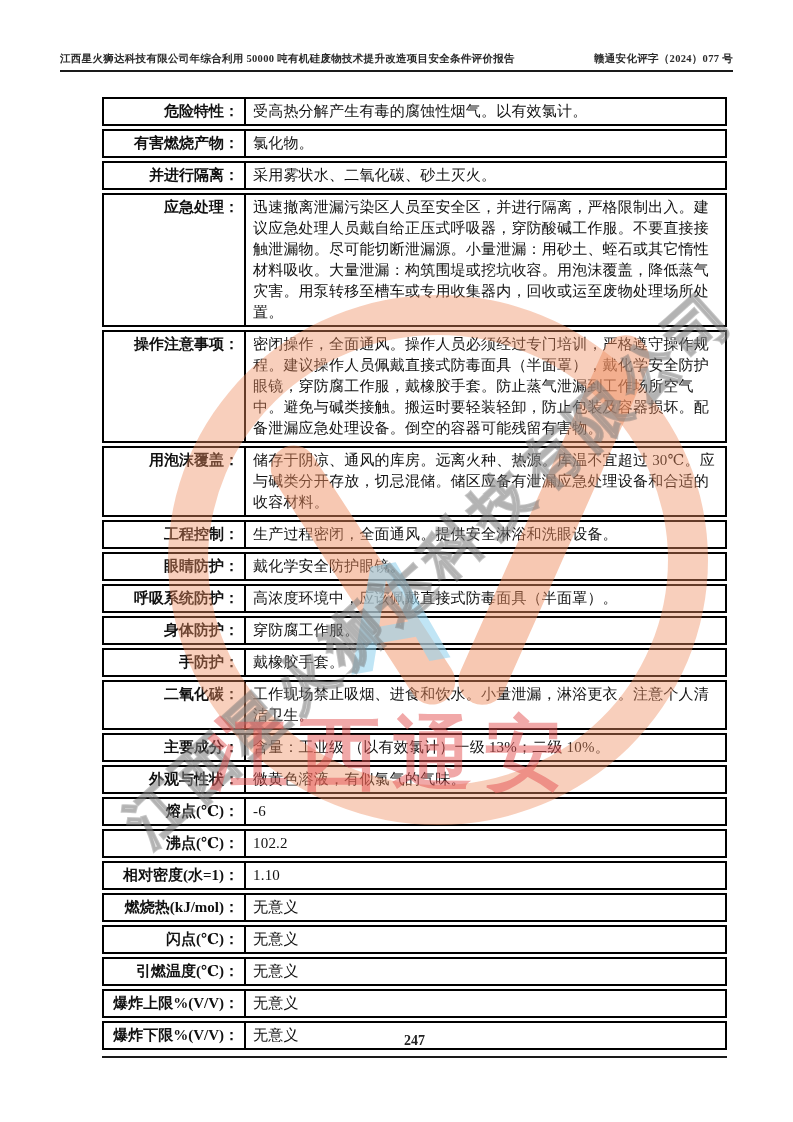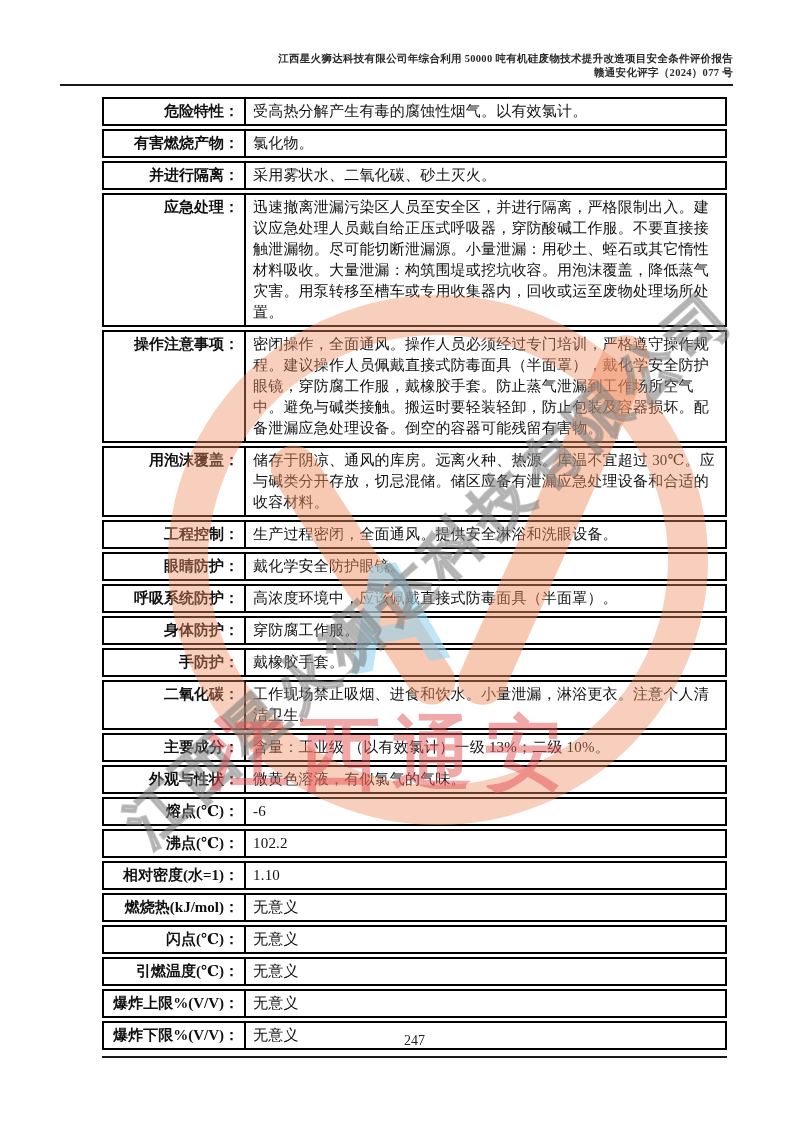--- a/index.html
+++ b/index.html
@@ -6,21 +6,21 @@
   .page {
     position:relative; width:793px; height:1122px; background:#ffffff;
     overflow:hidden; outline:1px solid #e9e9e9;
     font-family:"Liberation Serif","DejaVu Serif",serif; color:#111;
   }
   
   .header {
     position:absolute; left:60px; top:52px; width:673px;
     border-bottom:2px solid #1a1a1a; padding-bottom:4px;
     display:flex; justify-content:space-between; align-items:flex-end;
-    font-size:10.5px; font-weight:bold; color:#2a2a2a; letter-spacing:0.3px;flex-direction:column;
+    font-size:10.5px; font-weight:bold; color:#2a2a2a; letter-spacing:0.3px;
   }
   .header .hleft { max-width:500px; }
   .header .hright { white-space:nowrap;padding-left:24px; }
   
   table.msds {
     position:absolute; left:102px; top:94px; width:625px;
     border-collapse:separate; border-spacing:0 3px; table-layout:fixed;
   }
   table.msds th.lbl {
     width:133px; border:2px solid #000; text-align:right; vertical-align:top;
@@ -28,21 +28,21 @@
     white-space:nowrap; overflow:hidden;
   }
   table.msds td.val {
     border:2px solid #000; border-left:none; text-align:left; vertical-align:top;
     padding:2px 8px 2px 7px; font-size:15px; line-height:21px;
     letter-spacing:0.2px; word-break:break-all;
   }
   
   .pagenum {
     position:absolute; left:102px; width:625px; top:1033px;
-    text-align:center; font-size:14px; color:#222;
+    text-align:center; font-size:14px; color:#222;font-weight:bold;
   }
   .footrule { position:absolute; left:102px; width:625px; top:1056px; border-top:2px solid #1a1a1a; }
   
   .wm { position:absolute; inset:0; pointer-events:none; z-index:5; }
   .ring {
     position:absolute; left:168px; top:295px; width:460px; height:450px;
     border:40px solid rgba(238,140,95,0.42); border-radius:50%;
   }
   .vstroke { position:absolute; background:rgba(238,140,95,0.48); border-radius:24px; }
   .v1 { left:340px; top:425px; width:46px; height:300px; transform:rotate(-33deg); }

